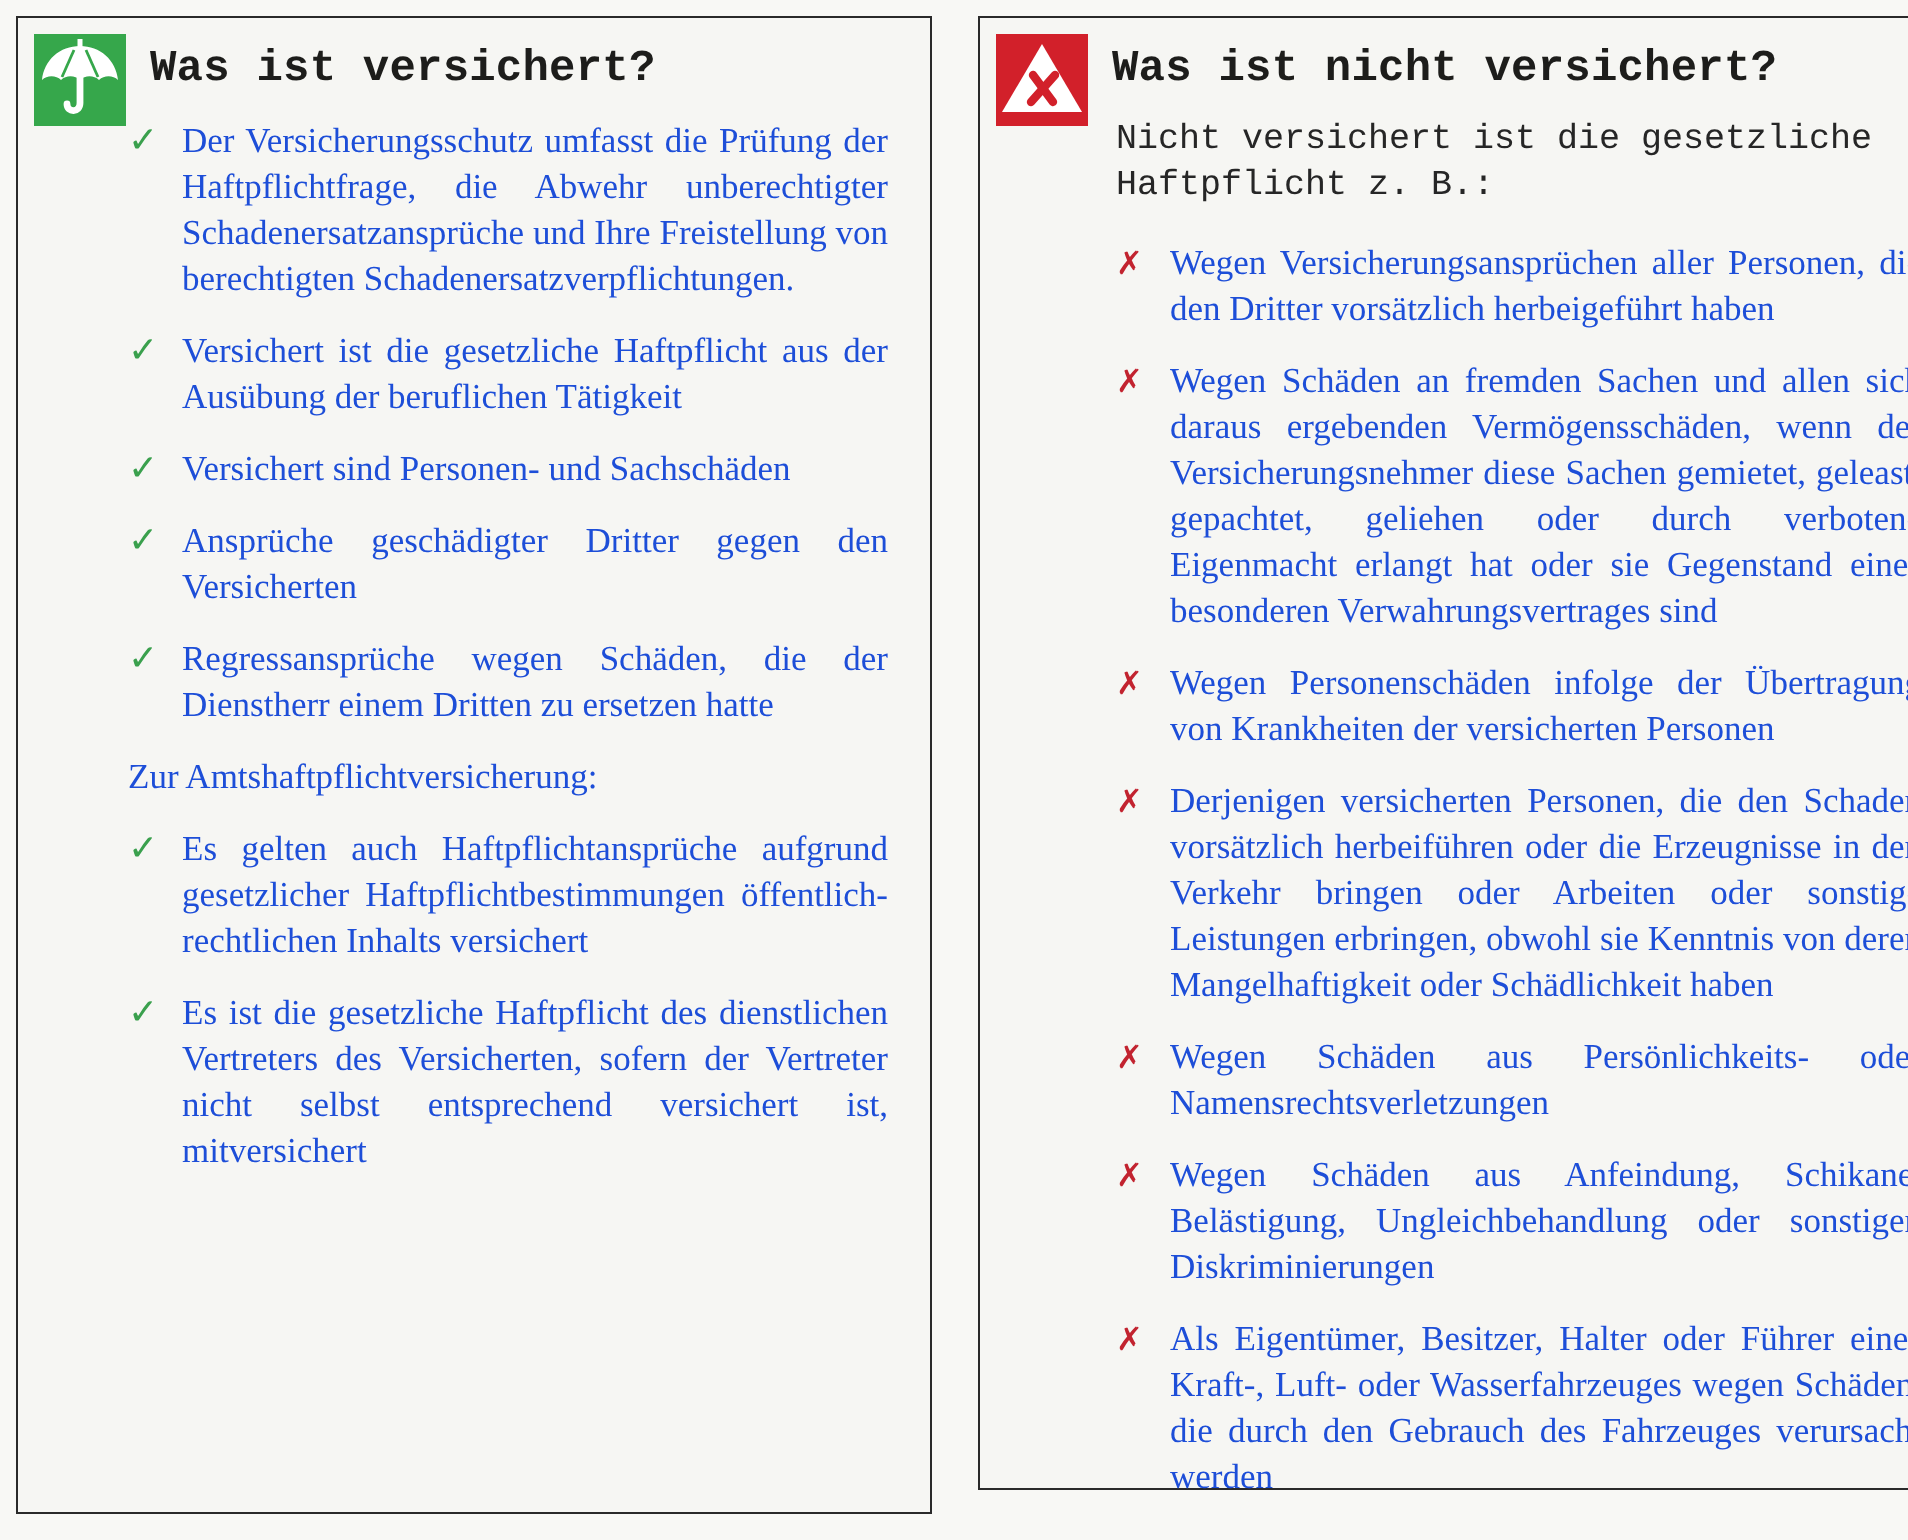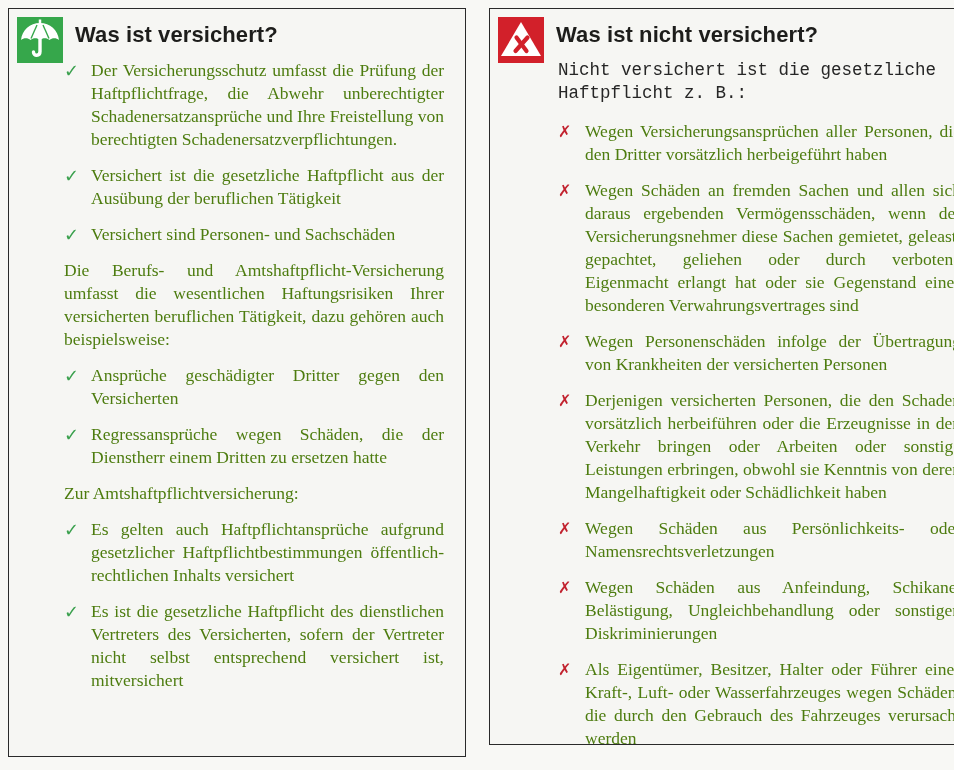--- a/index.html
+++ b/index.html
@@ -25,21 +25,21 @@
   .hdr-icon {
     position: absolute;
     top: 8px; left: 8px;
     width: 46px; height: 46px;
     display: block;
   }
   .hdr-title {
     position: absolute;
     top: 13px; left: 66px;
     margin: 0;
-    font-family: Liberation Sans, sans-serif;
+    font-family: Liberation Mono, monospace;
     font-weight: 700;
     font-size: 22px;
     letter-spacing: 0.1px;
     color: #1d1d1b;
     white-space: nowrap;
     text-align: right;
   }
 
   .intro {
     font-size: 17.5px;
@@ -59,21 +59,21 @@
     width: 27px;
     font-family: "DejaVu Sans", sans-serif;
     line-height: 23px;
   }
   .item.check .marker { color: #3aa04d; font-size: 18px; }
   .item.cross .marker { color: #c2232f; font-size: 16px; font-weight: 700; }
   .item .text {
     flex: 1 1 auto;
     font-size: 17.5px;
     line-height: 23px;
-    color: #4d7c0f;
+    color: #1d4ed8;
     text-align: justify;
     hyphens: auto;
     -webkit-hyphens: auto;
   }
   .item.para { margin-bottom: 13px; }
   .item.para .text {  }
 </style>
 </head>
 <body>
 
@@ -96,23 +96,20 @@
           <span class="marker">✓</span>
           <span class="text" lang="de">Der Versicherungsschutz umfasst die Prüfung der Haftpflichtfrage, die Abwehr unberechtigter Schadenersatzansprüche und Ihre Freistellung von berechtigten Schadenersatzverpflichtungen.</span>
         </div>
         <div class="item check">
           <span class="marker">✓</span>
           <span class="text" lang="de">Versichert ist die gesetzliche Haftpflicht aus der Ausübung der beruflichen Tätigkeit</span>
         </div>
         <div class="item check">
           <span class="marker">✓</span>
           <span class="text" lang="de">Versichert sind Personen- und Sachschäden</span>
-        </div>
-        <div class="item para">
-          <span class="text" lang="de">Die Berufs- und Amtshaftpflicht-Versicherung umfasst die wesentlichen Haftungsrisiken Ihrer versicherten beruflichen Tätigkeit, dazu gehören auch beispielsweise:</span>
         </div>
         <div class="item check">
           <span class="marker">✓</span>
           <span class="text" lang="de">Ansprüche geschädigter Dritter gegen den Versicherten</span>
         </div>
         <div class="item check">
           <span class="marker">✓</span>
           <span class="text" lang="de">Regressansprüche wegen Schäden, die der Dienstherr einem Dritten zu ersetzen hatte</span>
         </div>
         <div class="item para">

